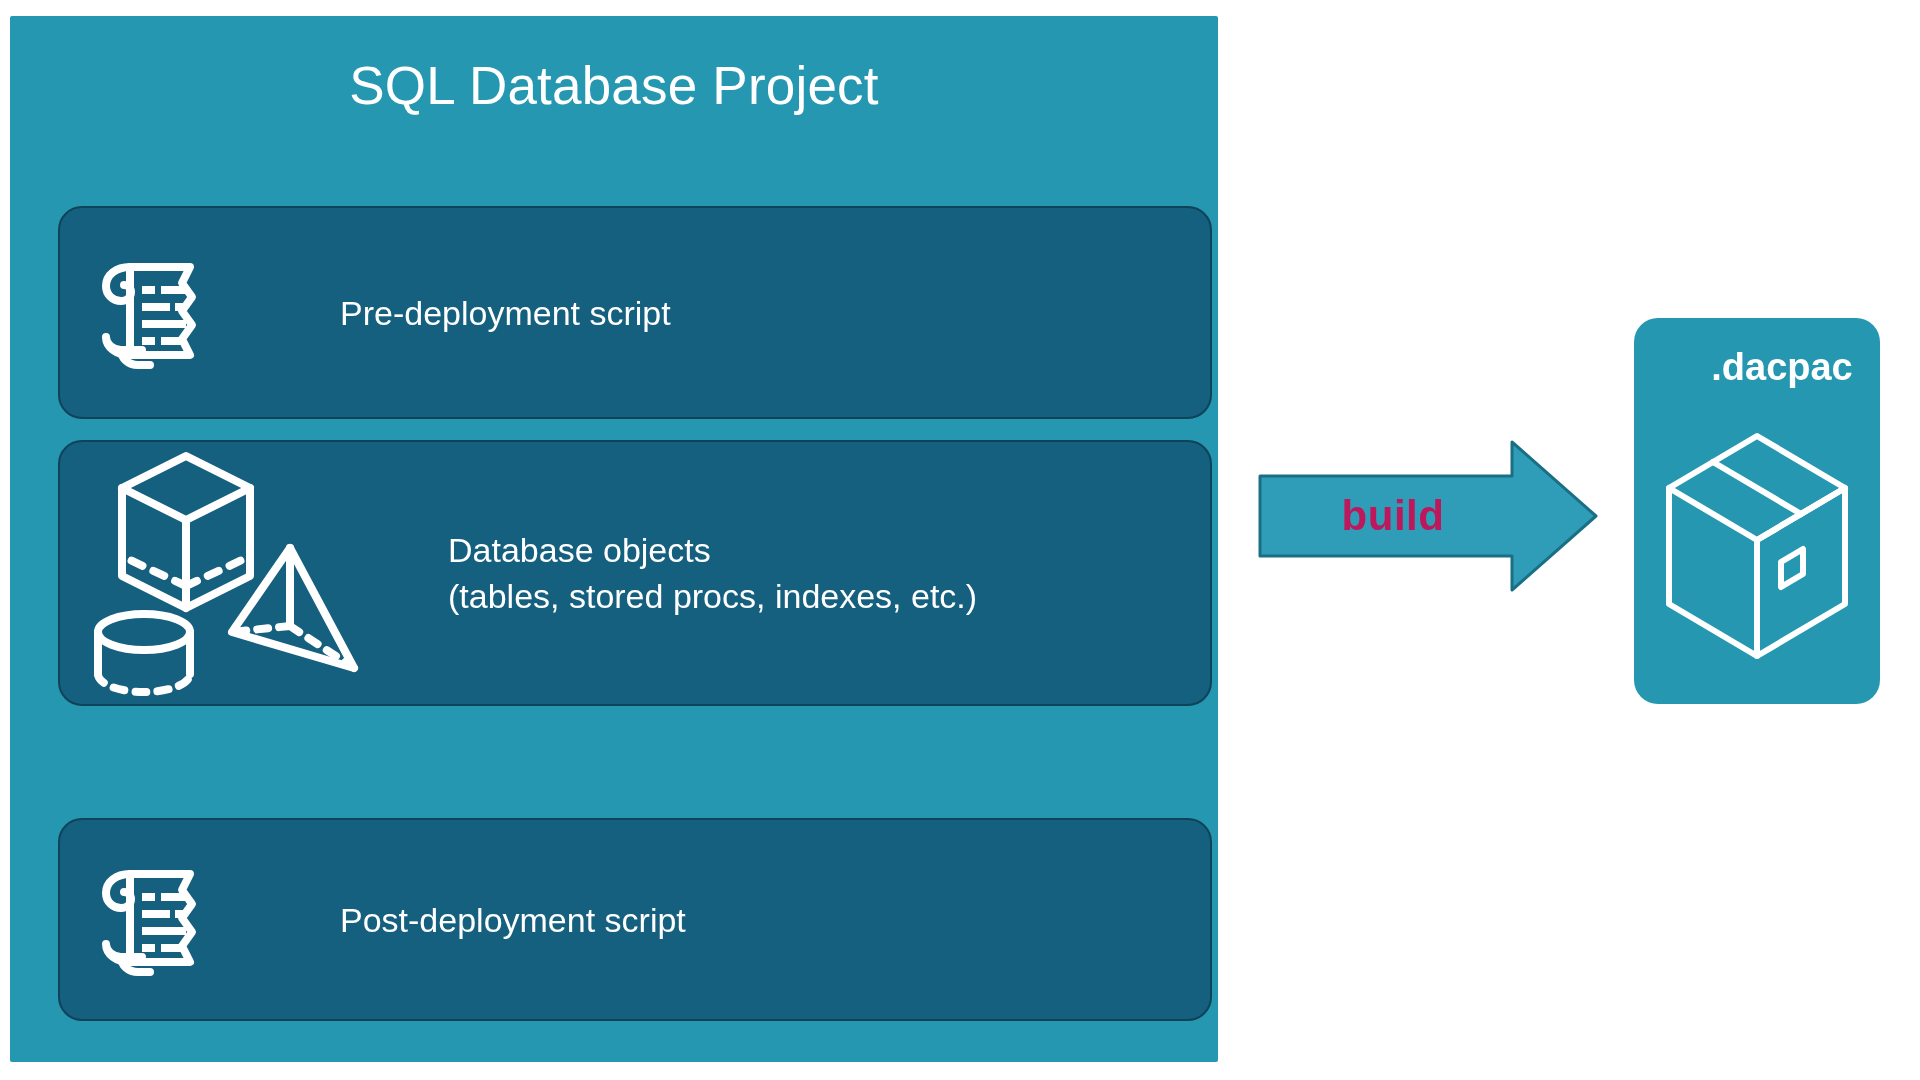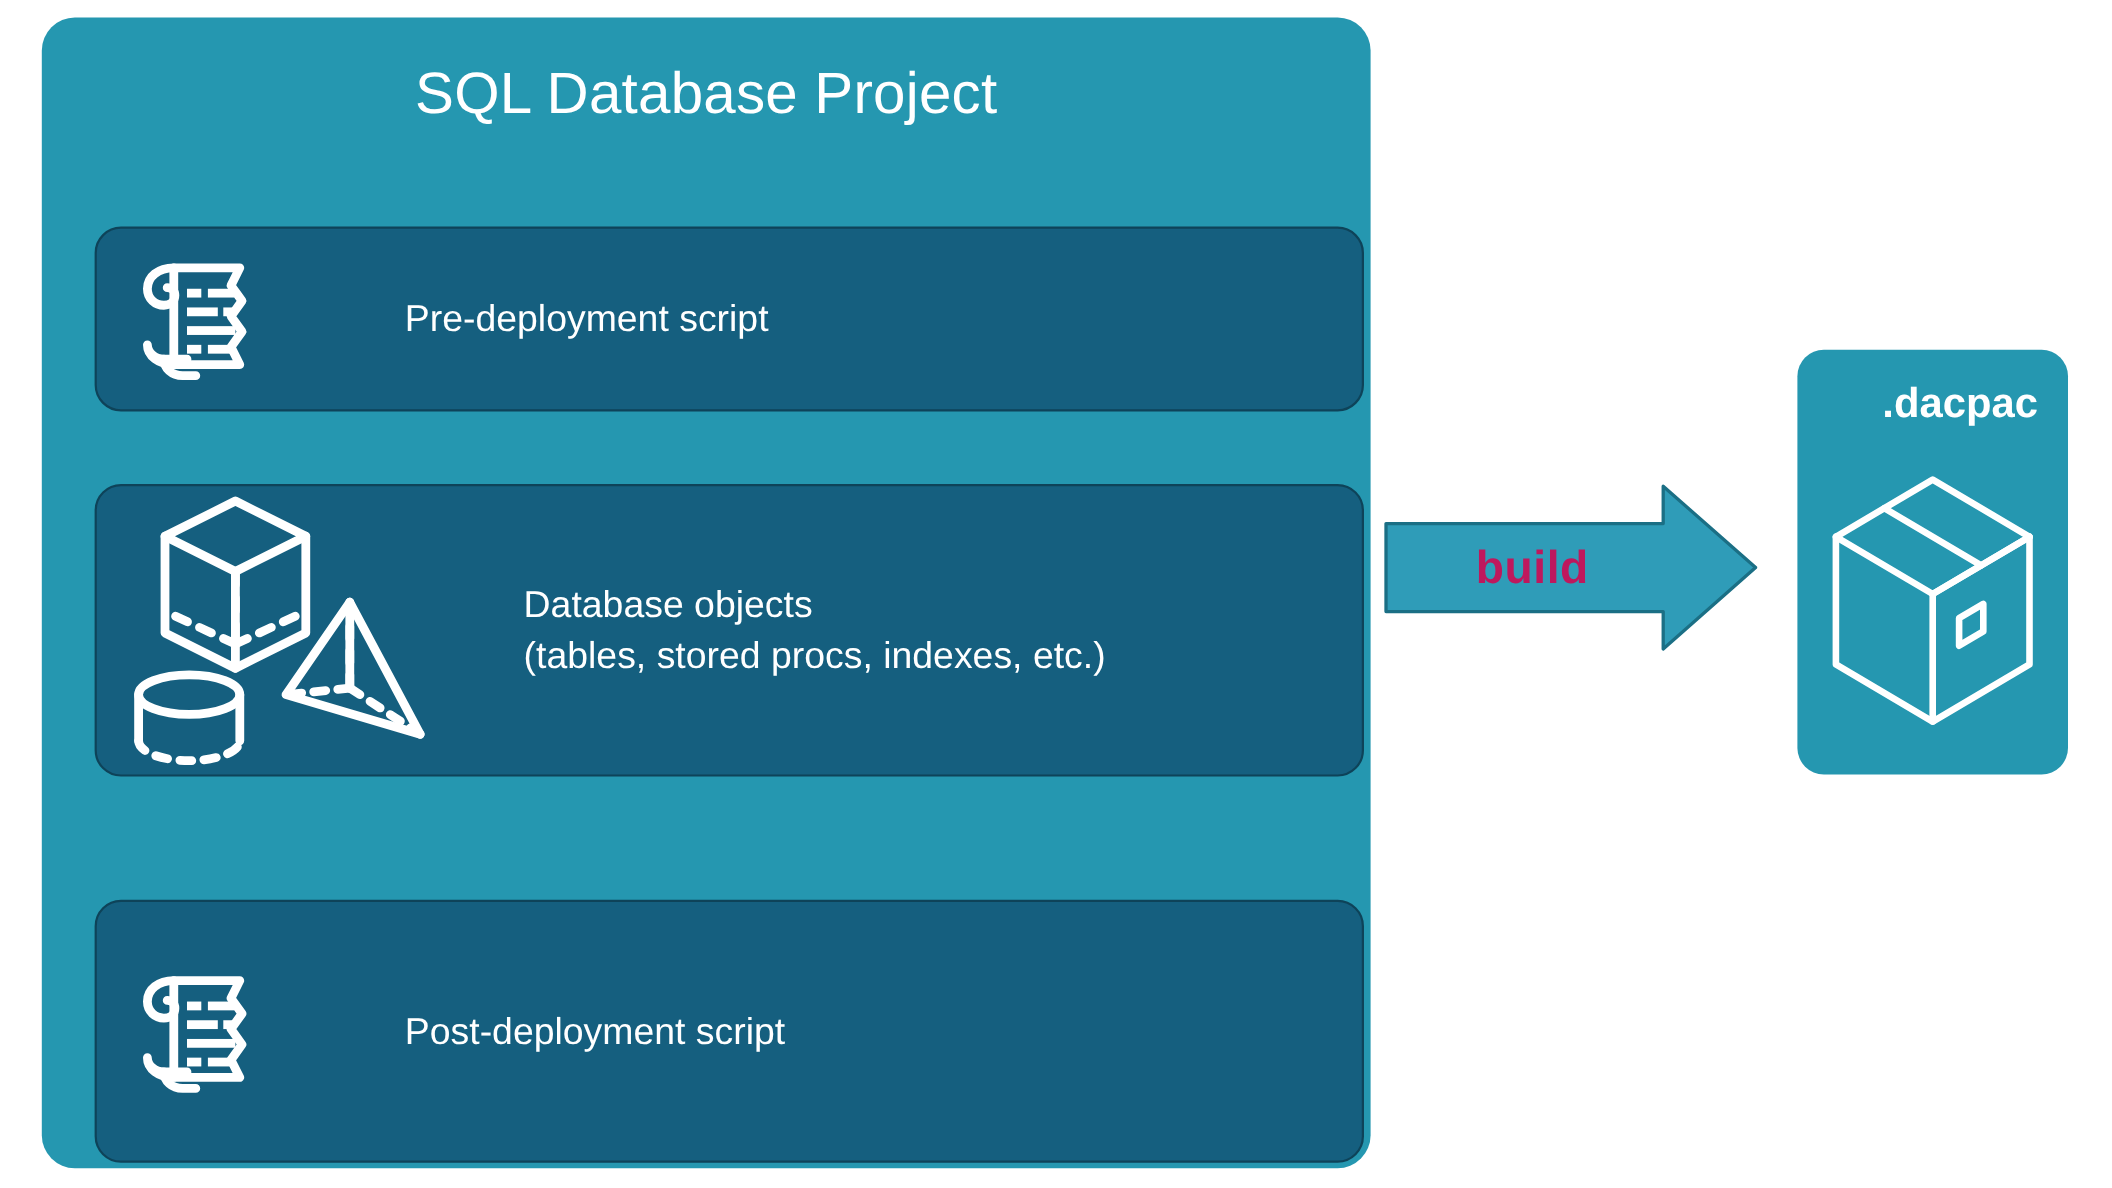--- a/index.html
+++ b/index.html
@@ -8,24 +8,24 @@
     background:#ffffff;
     font-family:"Liberation Sans",sans-serif;
     overflow:hidden;
     position:relative;
   }
   .stage{position:absolute;left:0;top:0;width:1920px;height:1080px;}
 
   
   .project-panel{
     position:absolute;
-    left:38px;top:16px;
+    left:10px;top:16px;
     width:1208px;height:1046px;
     background:#2597b0;
-    border-radius:30px;
+    border-radius:2px;
     box-sizing:border-box;
   }
   .project-title{
     position:absolute;
     left:0;top:38px;
     width:1208px;
     text-align:center;
     color:#ffffff;
     font-size:53px;
     line-height:64px;
@@ -36,23 +36,23 @@
   
   .card{
     position:absolute;
     left:48px;
     width:1154px;
     background:#155f7f;
     border:2px solid #0e4359;
     border-radius:24px;
     box-sizing:border-box;
   }
-  .card-1{top:190px;height:168px;}
+  .card-1{top:190px;height:213px;}
   .card-2{top:424px;height:266px;}
-  .card-3{top:802px;height:239px;}
+  .card-3{top:802px;height:203px;}
 
   .card-icon{
     position:absolute;
     left:26px;
     top:50%;
     transform:translateY(-50%);
   }
   .card-label{
     position:absolute;
     color:#ffffff;

